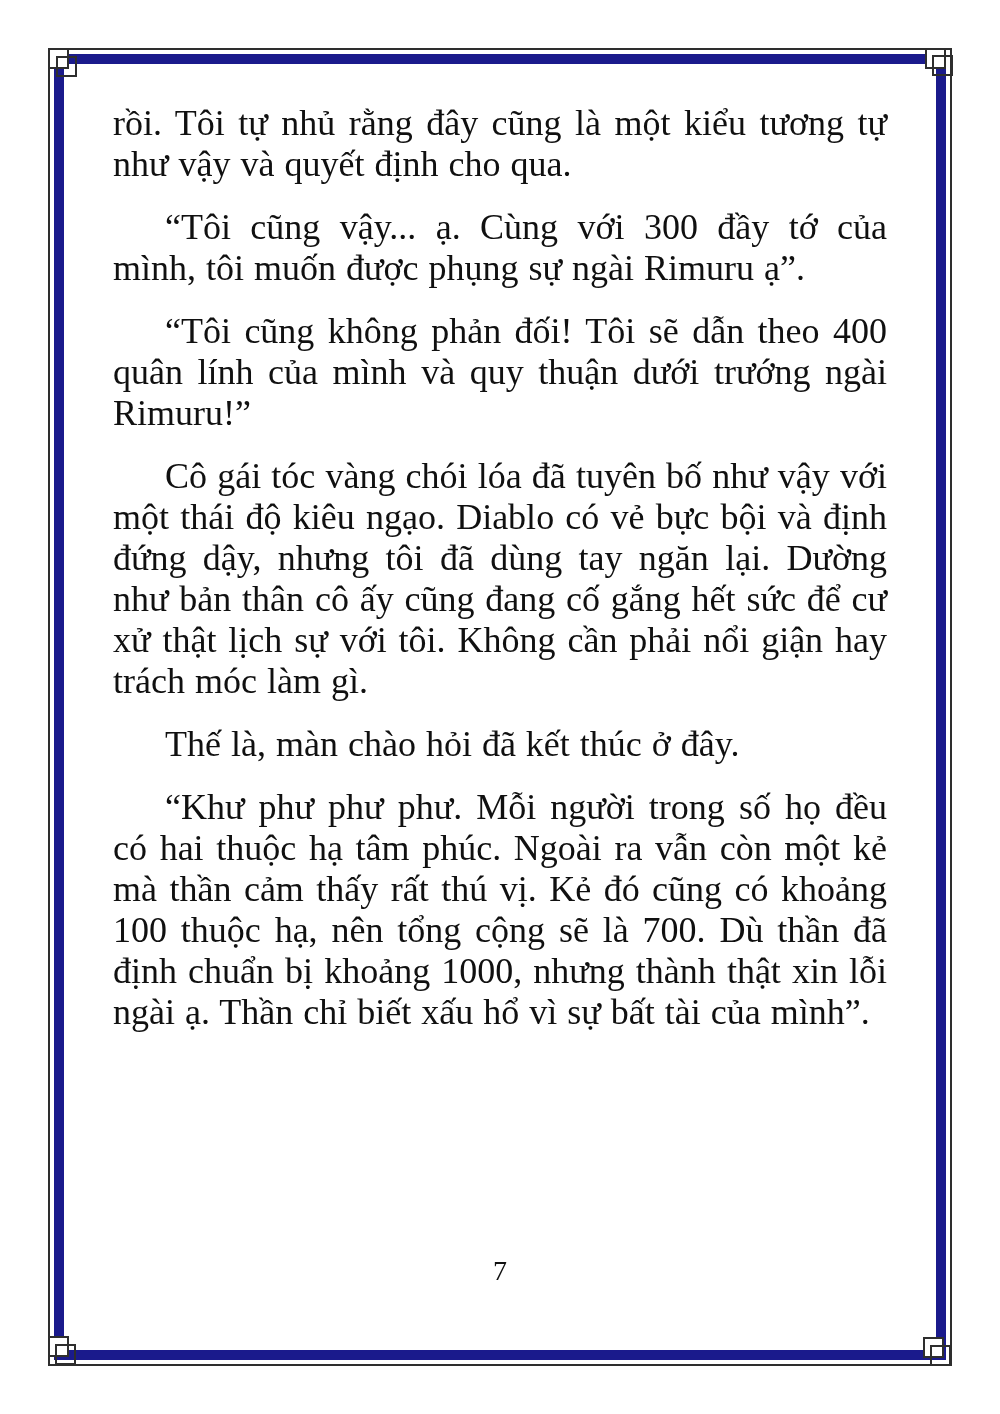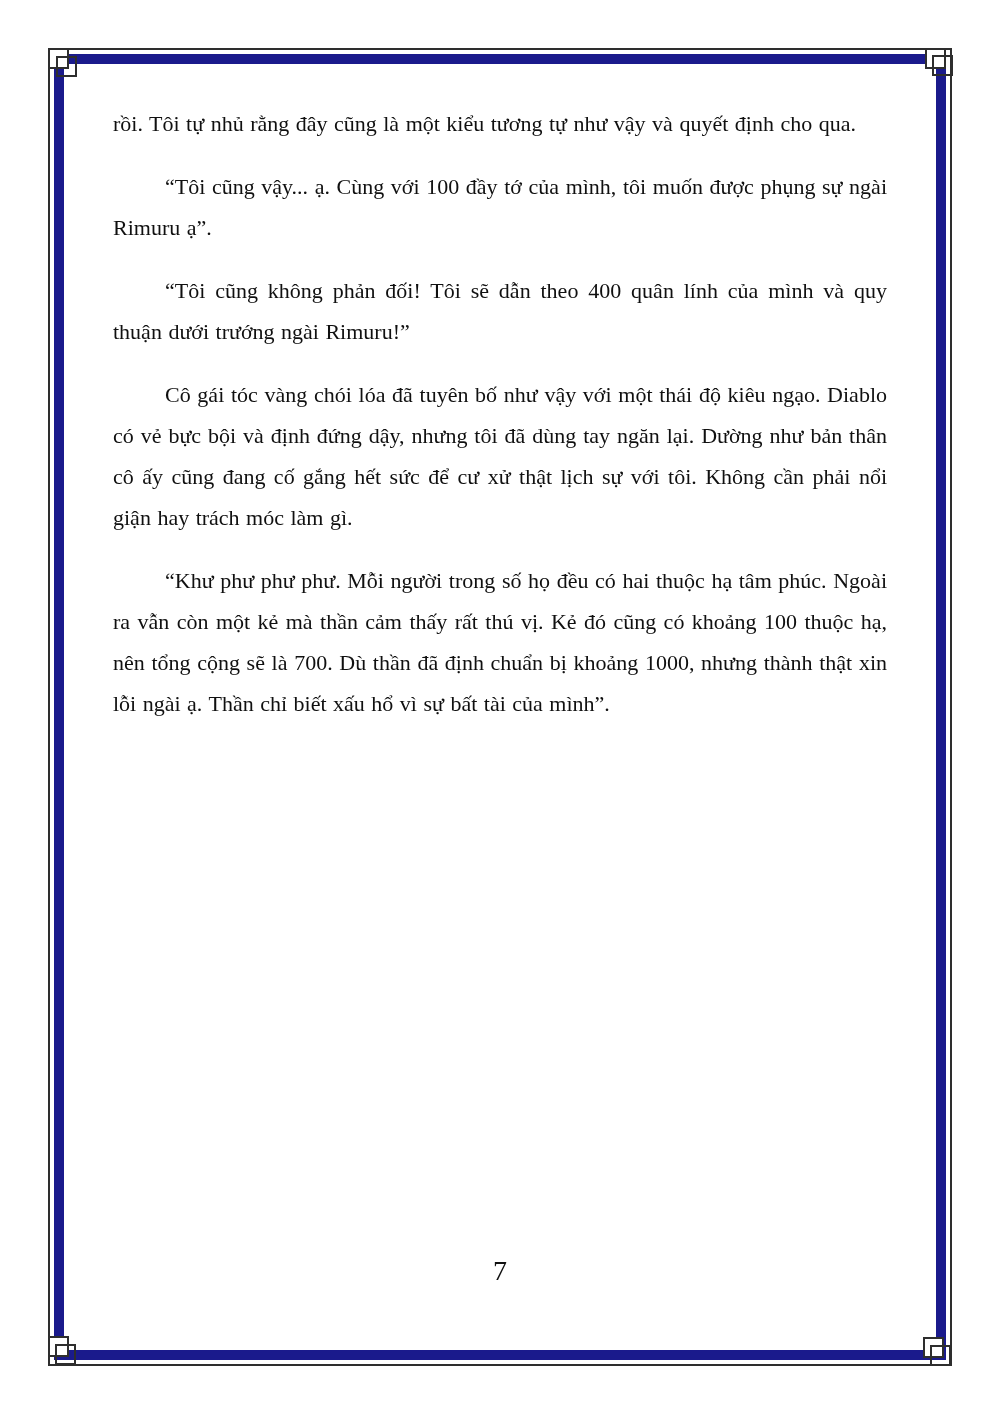--- a/index.html
+++ b/index.html
@@ -37,21 +37,21 @@
   .c-bl-a { left: 48px;  top: 1336px; }
   .c-bl-b { left: 55px;  top: 1344px; }
   .c-br-a { left: 923px; top: 1337px; }
   .c-br-b { left: 930px; top: 1345px; }
 
   .content {
     position: absolute;
     left: 113px; top: 103px;
     width: 774px;
     color: var(--text, #101010);
-    font-size: 22px;
+    font-size: 36px;
     line-height: 41px;
     text-align: justify;
   }
   .content p {
     margin: 0 0 22px 0;
     text-indent: 52px;
     word-spacing: 1px;
   }
   .content p.flush { text-indent: 0; }
 
@@ -76,21 +76,22 @@
   <div class="corner c-tl-b"></div>
   <div class="corner fill c-tr-a"></div>
   <div class="corner c-tr-b"></div>
   <div class="corner fill c-bl-a"></div>
   <div class="corner c-bl-b"></div>
   <div class="corner fill c-br-a"></div>
   <div class="corner c-br-b"></div>
 
   <div class="content">
     <p class="flush">rồi. Tôi tự nhủ rằng đây cũng là một kiểu tương tự như vậy và quyết định cho qua.</p>
-    <p>“Tôi cũng vậy... ạ. Cùng với 100 đầy tớ của mình, tôi muốn được phụng sự ngài Rimuru ạ”.</p>
+    <p>“Tôi cũng vậy... ạ. Cùng với 300 đầy tớ của mình, tôi muốn được phụng sự ngài Rimuru ạ”.</p>
     <p>“Tôi cũng không phản đối! Tôi sẽ dẫn theo 400 quân lính của mình và quy thuận dưới trướng ngài Rimuru!”</p>
     <p>Cô gái tóc vàng chói lóa đã tuyên bố như vậy với một thái độ kiêu ngạo. Diablo có vẻ bực bội và định đứng dậy, nhưng tôi đã dùng tay ngăn lại. Dường như bản thân cô ấy cũng đang cố gắng hết sức để cư xử thật lịch sự với tôi. Không cần phải nổi giận hay trách móc làm gì.</p>
+    <p>Thế là, màn chào hỏi đã kết thúc ở đây.</p>
     <p>“Khư phư phư phư. Mỗi người trong số họ đều có hai thuộc hạ tâm phúc. Ngoài ra vẫn còn một kẻ mà thần cảm thấy rất thú vị. Kẻ đó cũng có khoảng 100 thuộc hạ, nên tổng cộng sẽ là 700. Dù thần đã định chuẩn bị khoảng 1000, nhưng thành thật xin lỗi ngài ạ. Thần chỉ biết xấu hổ vì sự bất tài của mình”.</p>
   </div>
 
   <div class="page-number">7</div>
 
 </div>
 
 </body></html>

